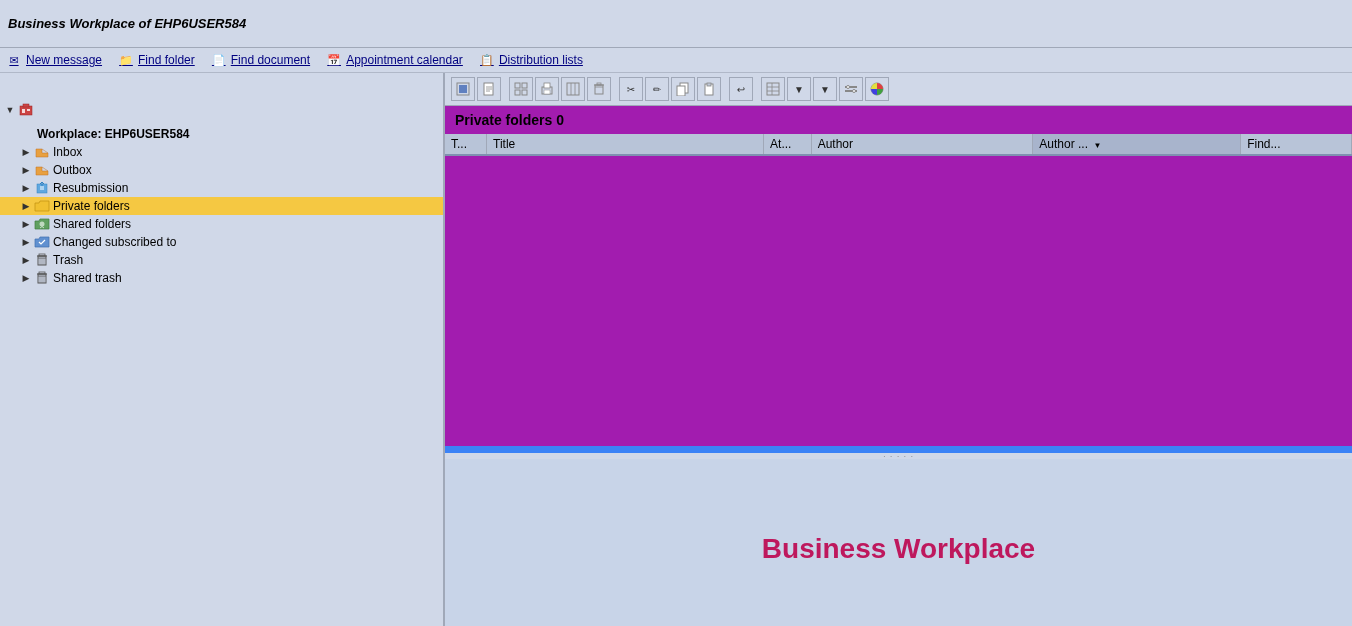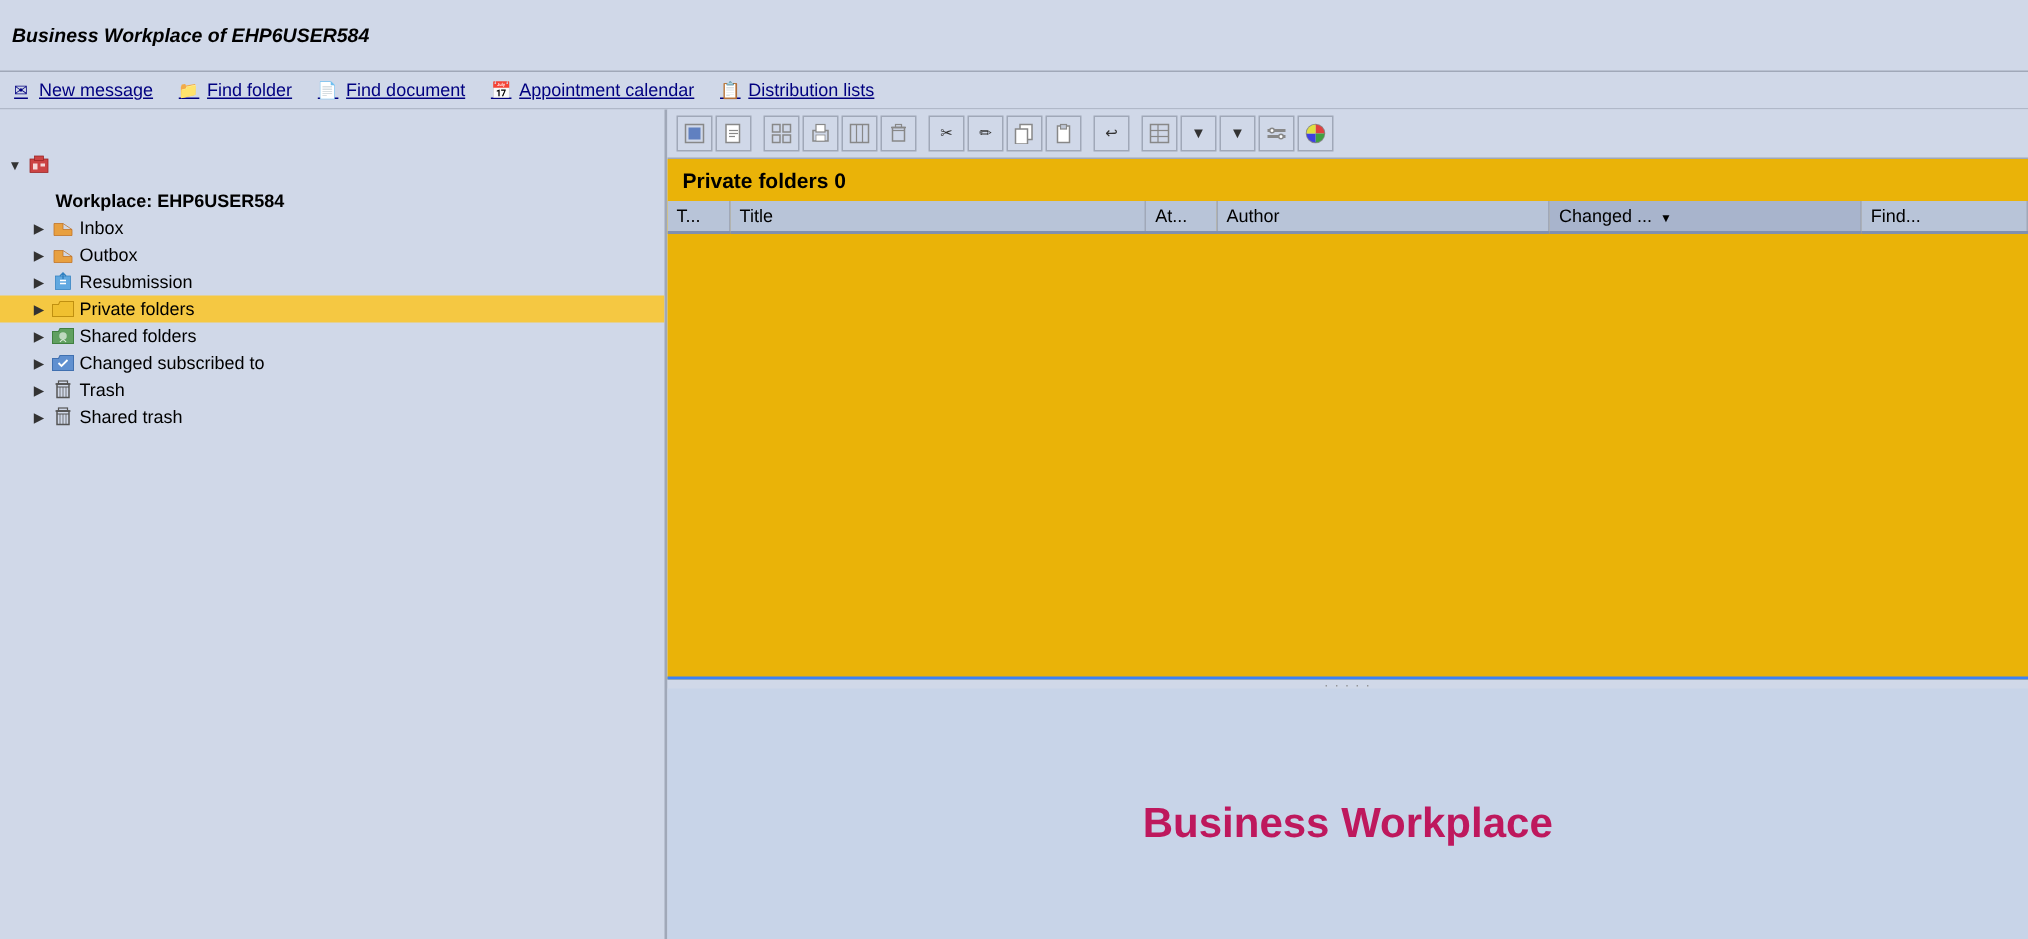--- a/index.html
+++ b/index.html
@@ -98,22 +98,22 @@
     }
 
     .toolbar-separator {
       width: 4px;
       height: 20px;
     }
 
     
     #content-top {
       flex: 1;
-      background: #eab308;
-      border-bottom: 2px solid #3b82f6;
+      background: #a21caf;
+      border-bottom: 7px solid #3b82f6;
       overflow: hidden;
     }
 
     #content-bottom {
       height: 180px;
       background: #c8d4e8;
       display: flex;
       align-items: center;
       justify-content: center;
     }
@@ -479,21 +479,21 @@
             <th style="width:200px">
               <span>Title</span>
             </th>
             <th style="width:30px">
               <span>At...</span>
             </th>
             <th style="width:160px">
               <span>Author</span>
             </th>
             <th class="th-sorted" style="width:150px">
-              <span>Changed ...</span>
+              <span>Author ...</span>
               <span class="sort-arrow">▼</span>
             </th>
             <th style="width:80px">
               <span>Find...</span>
             </th>
           </tr>
         </thead>
         <tbody id="table-body">
           
         </tbody>

